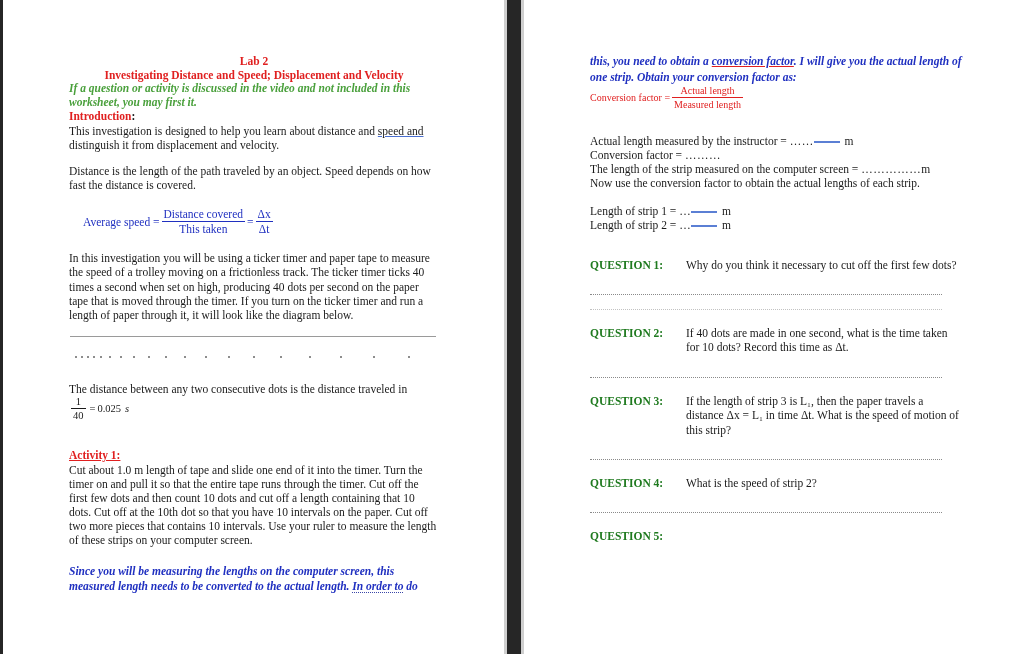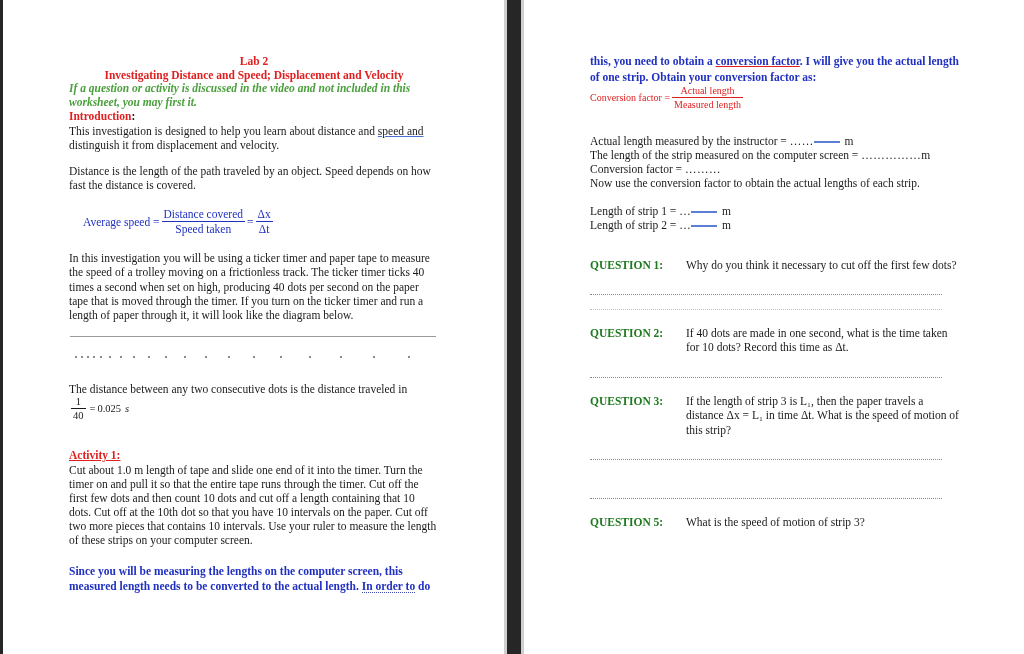--- a/index.html
+++ b/index.html
@@ -109,20 +109,21 @@
   }
   .t-body {
     color: #1a1a1a;
     font-size: 11.5px;
     line-height: 14.1px;
     margin: 0;
     text-align: left;
   }
   .t-blueital {
     color: #2030c0;
+    font-style: italic;
     font-weight: bold;
     font-size: 11.5px;
     line-height: 15.5px;
     margin: 0;
   }
   .u-blue {
     text-decoration: underline;
     text-decoration-color: #4a6fd0;
     color: #1a1a1a;
   }
@@ -257,21 +258,21 @@
 
       <p class="t-body">Distance is the length of the path traveled by an object. Speed depends on how fast the distance is covered.</p>
 
       <div class="spacer-16"></div>
 
       <div class="formula-avg">
         <span>Average speed =</span>
         <span class="frac">
           <span class="num">Distance covered</span>
           <span class="bar"></span>
-          <span class="den">Speed taken</span>
+          <span class="den">This taken</span>
         </span>
         <span>=</span>
         <span class="frac">
           <span class="num">Δx</span>
           <span class="bar"></span>
           <span class="den">Δt</span>
         </span>
       </div>
 
       <div class="spacer-16"></div>
@@ -350,22 +351,22 @@
           <span class="num">Actual length</span>
           <span class="bar"></span>
           <span class="den">Measured length</span>
         </span>
       </div>
 
       <div class="spacer-24"></div>
 
       <div id="field-list">
           <p class="t-body"><span>Actual length measured by the instructor = </span><span class="fill-dots">……</span><span class="blue-blank"></span><span> m</span></p>
+          <p class="t-body"><span>Conversion factor = </span><span class="fill-dots">………</span><span></span></p>
           <p class="t-body"><span>The length of the strip measured on the computer screen = </span><span class="fill-dots">……………</span><span>m</span></p>
-          <p class="t-body"><span>Conversion factor = </span><span class="fill-dots">………</span><span></span></p>
         </div>
 
       <p class="t-body">Now use the conversion factor to obtain the actual lengths of each strip.</p>
 
       <div class="spacer-14"></div>
 
       <div id="strip-list">
           <p class="t-body" style=""><span>Length of strip 1 = </span><span class="fill-dots">…</span><span class="blue-blank"></span><span> m</span></p>
           <p class="t-body" style="margin-bottom: 15px;"><span>Length of strip 2 = </span><span class="fill-dots">…</span><span class="blue-blank"></span><span> m</span></p>
         </div>
@@ -389,25 +390,28 @@
           <div style="height: 22px;"></div>
           <div class="dots-line-a"></div>
           <div style="height: 16px;"></div>
           <div class="qrow">
             <div class="qlabel">QUESTION 3:</div>
             <div class="qtext">If the length of strip 3 is L₁, then the paper travels a distance Δx = L₁ in time Δt. What is the speed of motion of this strip?</div>
           </div>
           <div style="height: 22px;"></div>
           <div class="dots-line-a"></div>
           <div style="height: 16px;"></div>
+          <div class="qrow">
+            <div class="qlabel">QUESTION 4:</div>
+            <div class="qtext">What is the speed of strip 2?</div>
+          </div>
           <div style="height: 22px;"></div>
           <div class="dots-line-a"></div>
           <div style="height: 16px;"></div>
           <div class="qrow">
             <div class="qlabel">QUESTION 5:</div>
-            <div class="qtext">What is the speed of motion of strip 3?</div>
           </div>
         </div>
 
     </div>
   </div>
 
 </div>
 
 </body></html>

